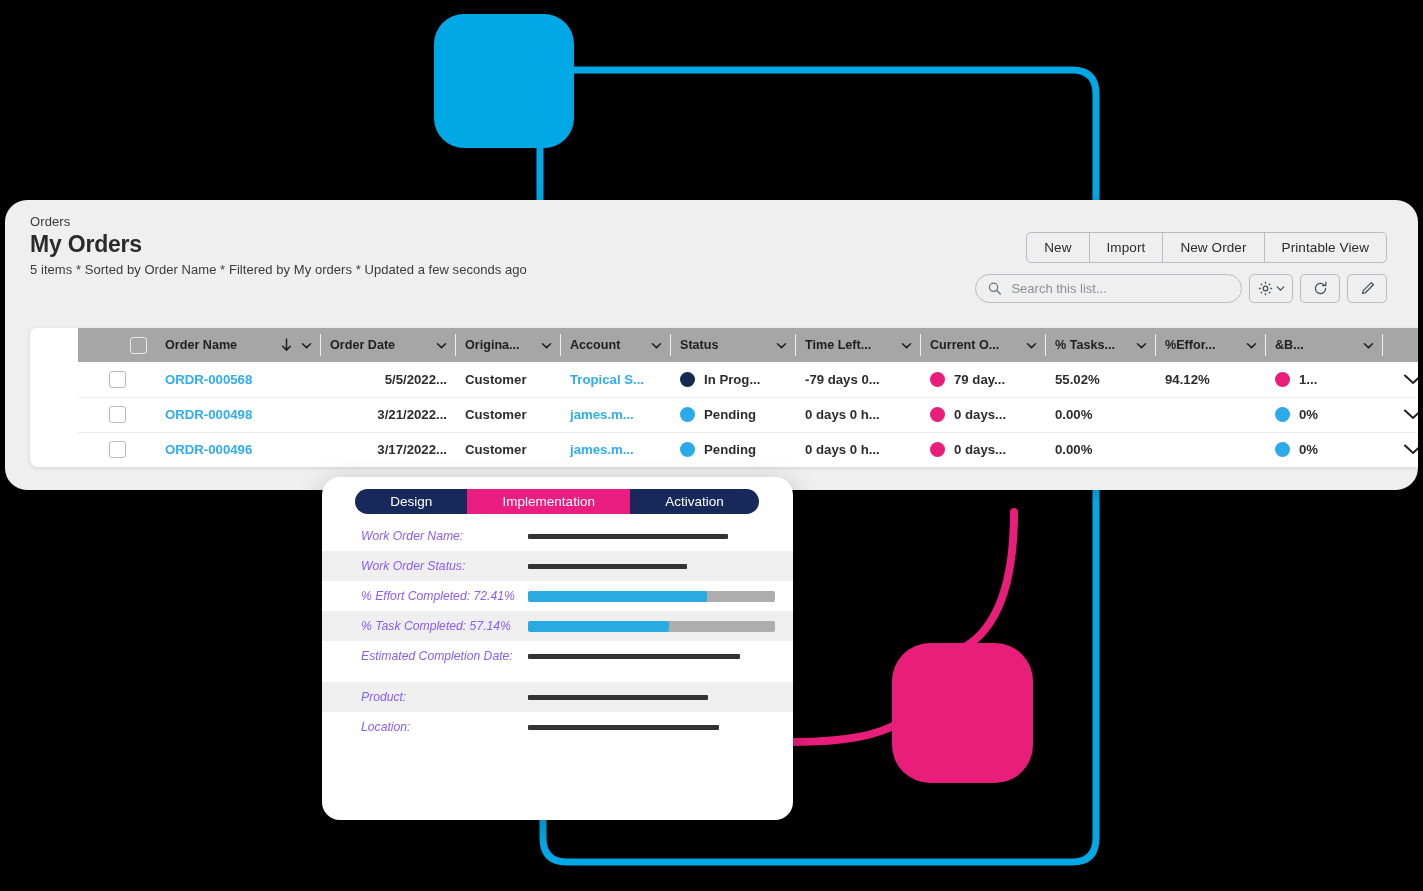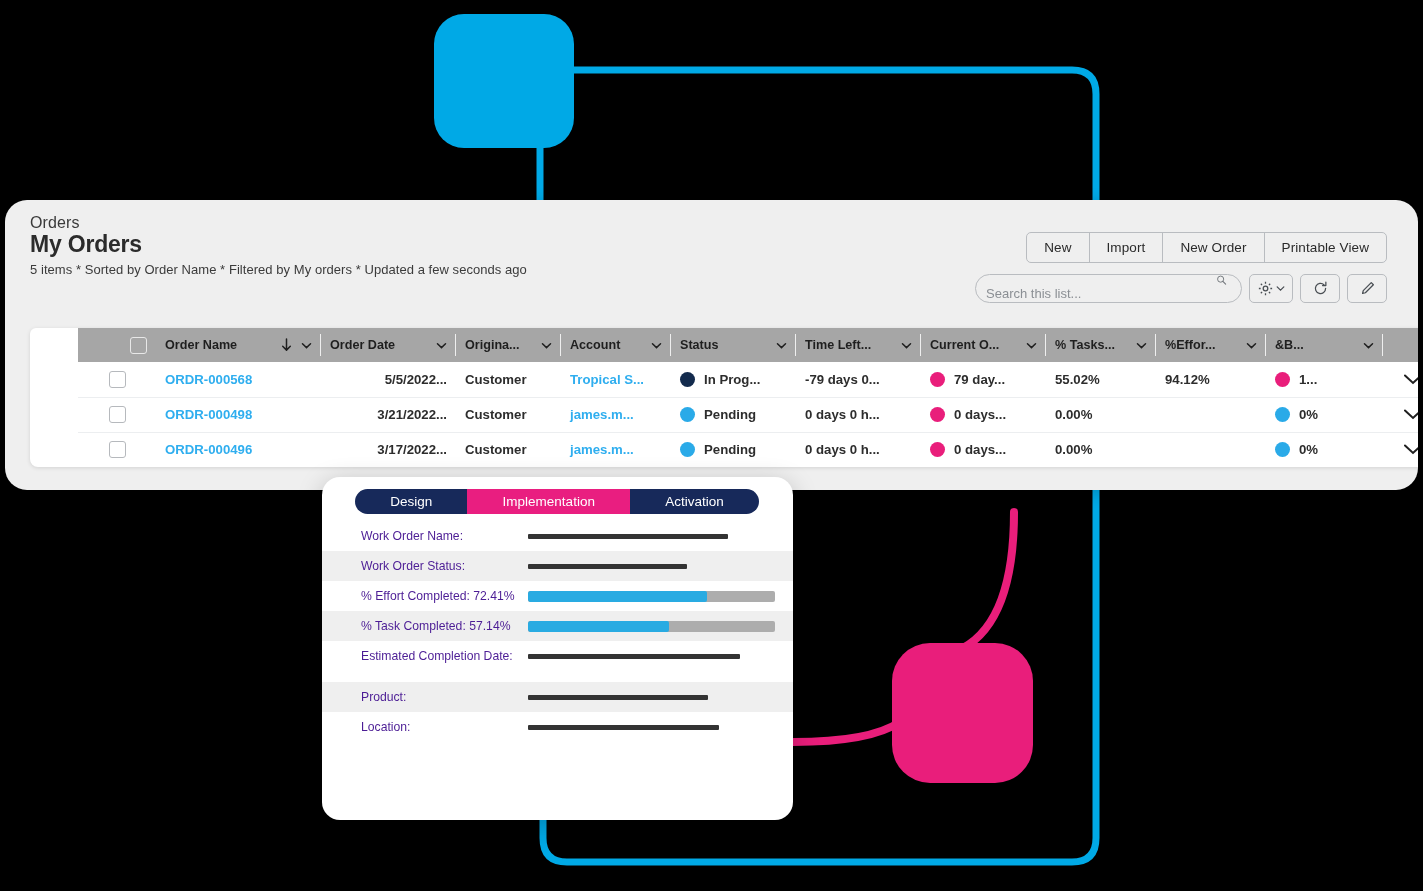--- a/index.html
+++ b/index.html
@@ -59,21 +59,21 @@
     overflow: hidden;
   }
   .panel-head {
     position: relative;
     height: 128px;
   }
   .breadcrumb {
     position: absolute;
     left: 25px;
     top: 14px;
-    font-size: 16px;
+    font-size: 13px;
     color: #3a3a3a;
     letter-spacing: .1px;
   }
   .page-title {
     position: absolute;
     left: 25px;
     top: 31px;
     font-size: 23px;
     font-weight: 700;
     color: #2b2b2b;
@@ -119,29 +119,28 @@
   .search-row {
     position: absolute;
     right: 31px;
     top: 74px;
     display: flex;
     align-items: center;
     gap: 7px;
   }
   .search-box {
     display: flex;
-    align-items: flex-end;
+    align-items: center;
     width: 267px;
     height: 29px;
     border: 1px solid #b9bcc0;
     border-radius: 15px;
     background: #EFEFEF;
     padding: 0 12px;
     box-sizing: border-box;
-    flex-direction: column;
   }
   .search-box input {
     border: none;
     outline: none;
     background: transparent;
     font-family: "Liberation Sans", sans-serif;
     font-size: 13px;
     color: #3d3d3d;
     width: 100%;
     margin-left: 8px;
@@ -268,24 +267,25 @@
   .drow {
     display: flex;
     align-items: center;
     height: 30px;
     padding-left: 39px;
     box-sizing: border-box;
   }
   .drow.alt { background: #EFEFEF; }
   .drow .dlabel {
     font-size: 12.2px;
-    color: #4c1d95;
+    color: #8b5cf6;
     width: 167px;
     flex: 0 0 auto;
     white-space: nowrap;
+    font-style: italic;
   }
   .redact {
     height: 5px;
     background: #333333;
     border-radius: 1px;
   }
   .pbar {
     position: relative;
     height: 11px;
     width: 247px;

